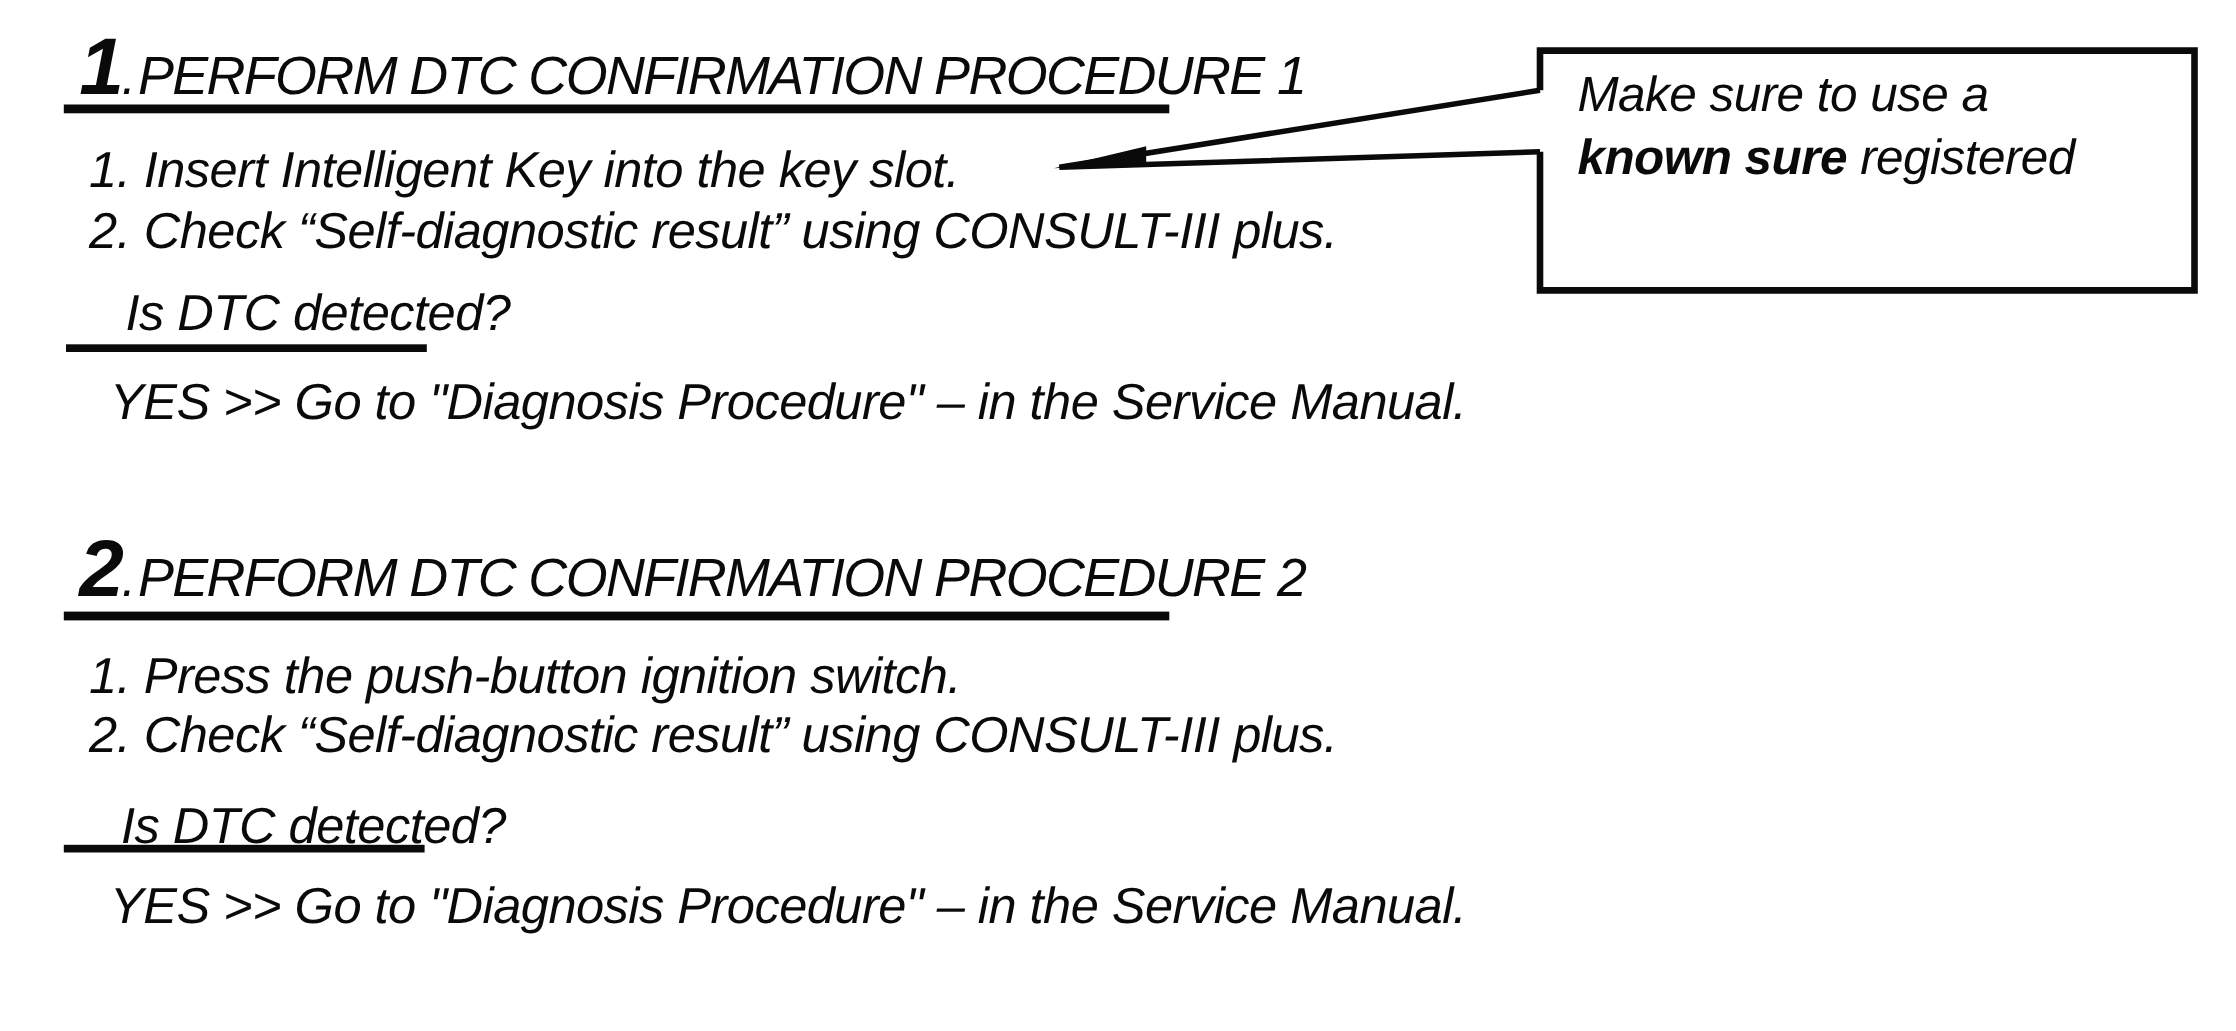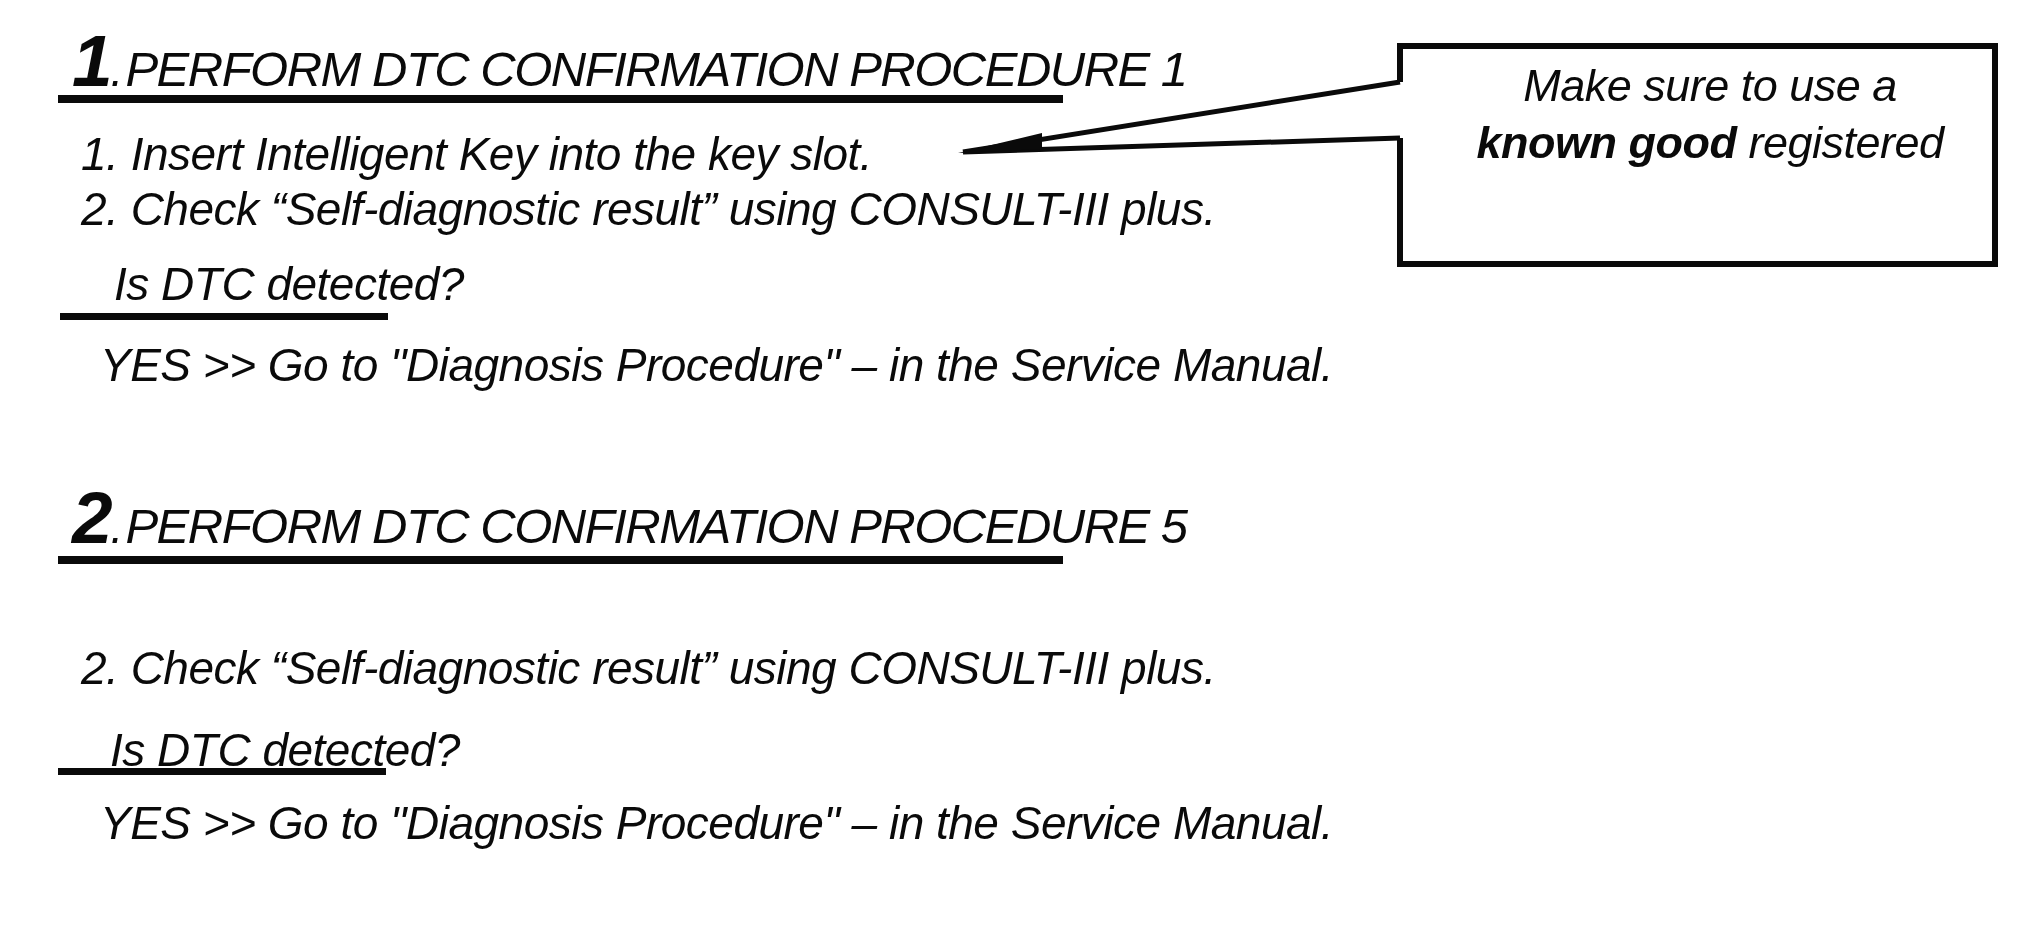--- a/index.html
+++ b/index.html
@@ -20,21 +20,21 @@
   .h-title{font-size:49px;font-weight:400;letter-spacing:-1.5px;padding-left:2px;}
   
   .body-line{font-size:46px;line-height:1.15;letter-spacing:-0.5px;margin-left:18px;}
   .question{font-size:46px;line-height:1.15;letter-spacing:-0.5px;margin-left:44px;}
   .answer{font-size:46px;line-height:1.15;letter-spacing:-0.5px;}
   
   .bar{position:absolute;background:#0a0a0a;}
   
   .callout-text{
     position:absolute;left:1434px;top:57px;width:552px;
-    font-size:45px;line-height:57px;letter-spacing:-0.5px;text-align:center;
+    font-size:45px;line-height:57px;letter-spacing:-0.5px;
   }
   .callout-text .b{font-weight:700;}
   svg.overlay{position:absolute;left:0;top:0;pointer-events:none;}
 </style>
 </head>
 <body>
 
 <div class="page">
 
   <div class="abs heading" style="left:72px;top:24px;">
@@ -44,38 +44,39 @@
 
   <div class="abs body-line" style="left:63px;top:128px;">1. Insert Intelligent Key into the key slot.</div>
   <div class="abs body-line" style="left:63px;top:183px;">2. Check “Self-diagnostic result” using CONSULT-III plus.</div>
 
   <div class="abs question" style="left:70px;top:258px;">Is DTC detected?</div>
   <div class="bar" style="left:60px;top:313px;width:328px;height:7px;"></div>
 
   <div class="abs answer" style="left:100px;top:339px;">YES &gt;&gt; Go to "Diagnosis Procedure" – in the Service Manual.</div>
 
   <div class="abs heading" style="left:72px;top:481px;">
-    <span class="h-num">2</span><span class="h-dot">.</span><span class="h-title">PERFORM DTC CONFIRMATION PROCEDURE 5</span>
+    <span class="h-num">2</span><span class="h-dot">.</span><span class="h-title">PERFORM DTC CONFIRMATION PROCEDURE 2</span>
   </div>
   <div class="bar" style="left:58px;top:556px;width:1005px;height:8px;"></div>
 
+  <div class="abs body-line" style="left:63px;top:588px;">1. Press the push-button ignition switch.</div>
   <div class="abs body-line" style="left:63px;top:642px;">2. Check “Self-diagnostic result” using CONSULT-III plus.</div>
 
   <div class="abs question" style="left:66px;top:724px;">Is DTC detected?</div>
   <div class="bar" style="left:58px;top:768px;width:328px;height:7px;"></div>
 
   <div class="abs answer" style="left:100px;top:797px;">YES &gt;&gt; Go to "Diagnosis Procedure" – in the Service Manual.</div>
 
   <svg class="overlay" width="2033" height="937" viewBox="0 0 2033 937">
 
     <path d="M 1400 82 L 1400 46 L 1995 46 L 1995 264 L 1400 264 L 1400 138" fill="none" stroke="#0a0a0a" stroke-width="6"></path>
 
     <path d="M 963 152 L 1400 82 M 963 152 L 1400 138" fill="none" stroke="#0a0a0a" stroke-width="5"></path>
 
     <polygon points="958,153 1042,133 1042,149" fill="#0a0a0a"></polygon>
   </svg>
 
   <div class="callout-text">
     <div>Make sure to use a</div>
-    <div><span class="b">known good</span><span> registered</span></div>
+    <div><span class="b">known sure</span><span> registered</span></div>
   </div>
 
 </div>
 
 </body></html>

